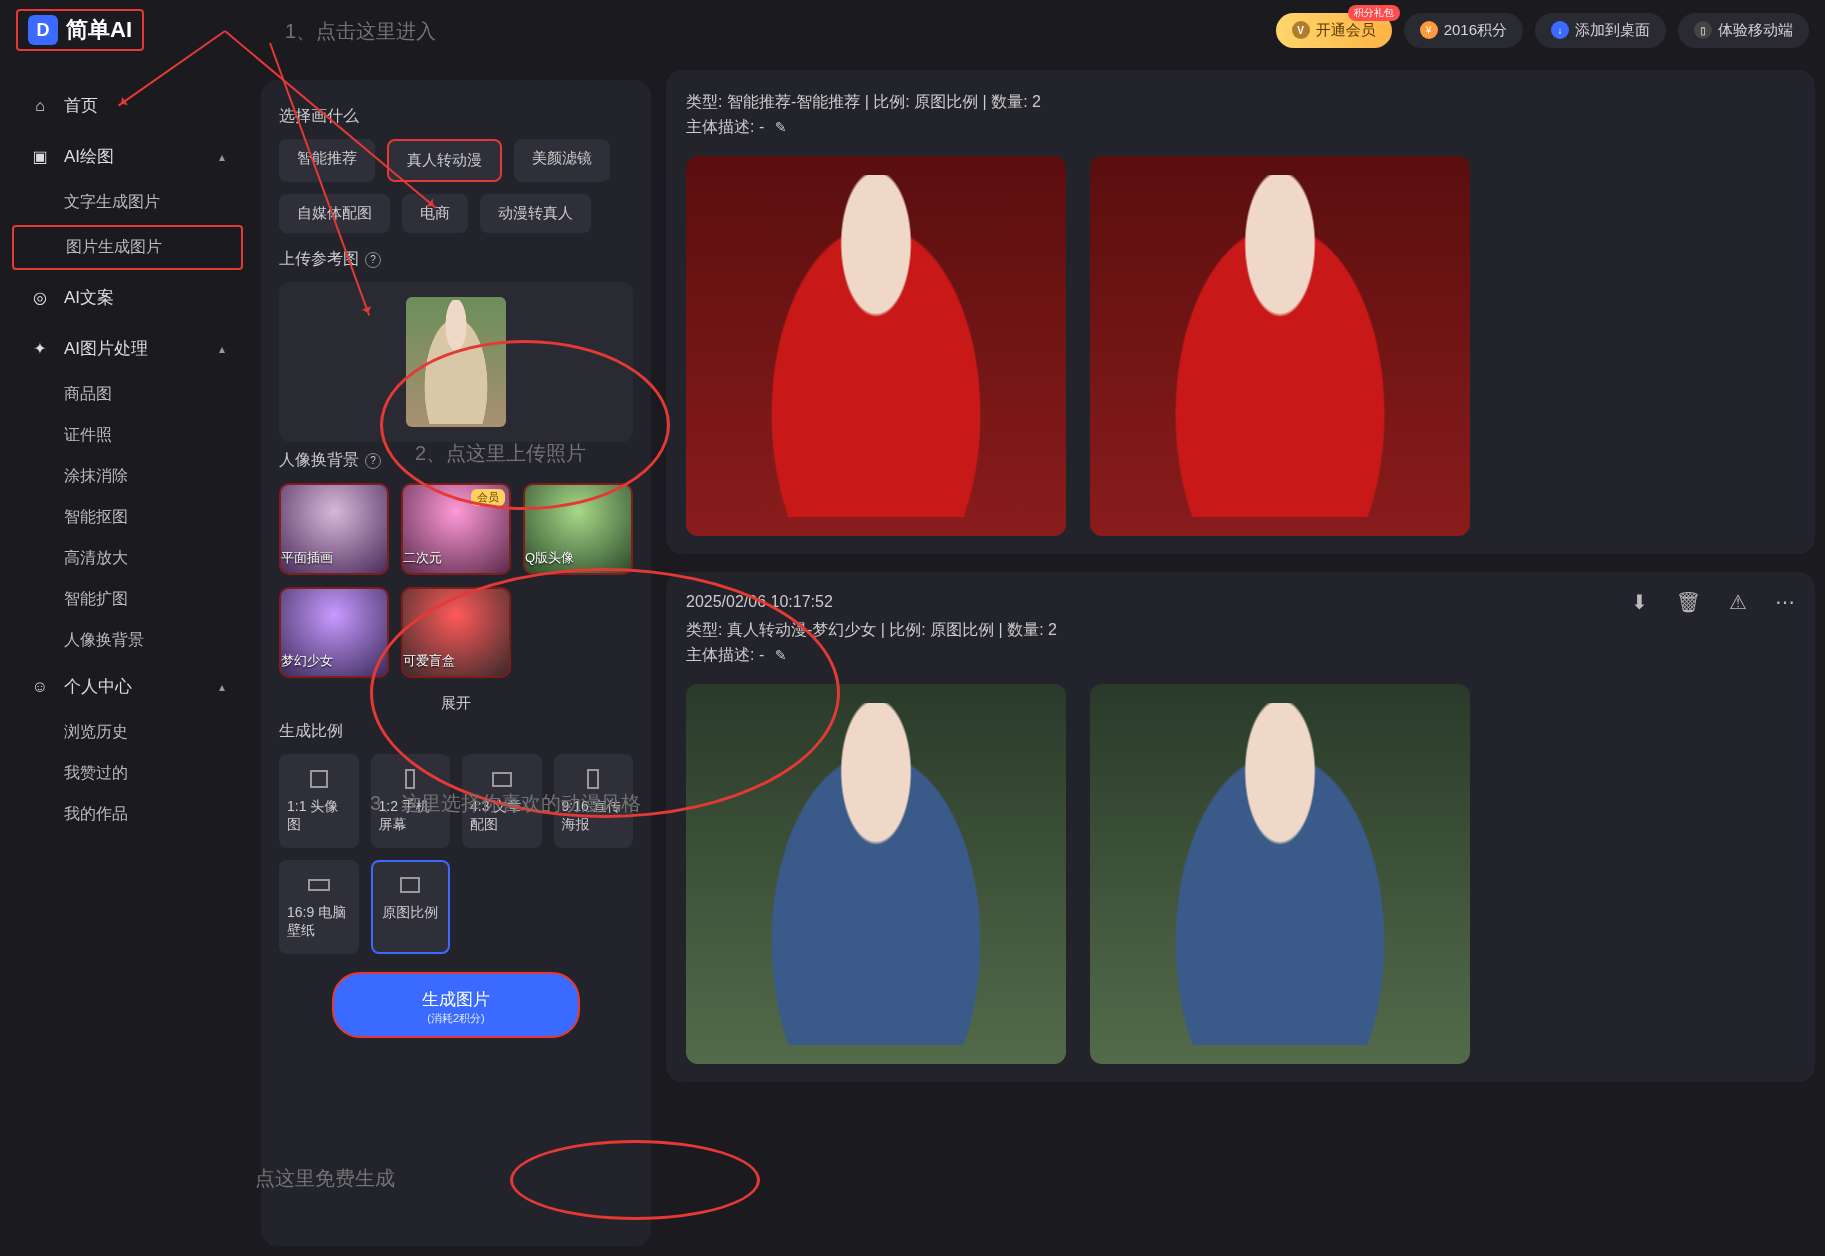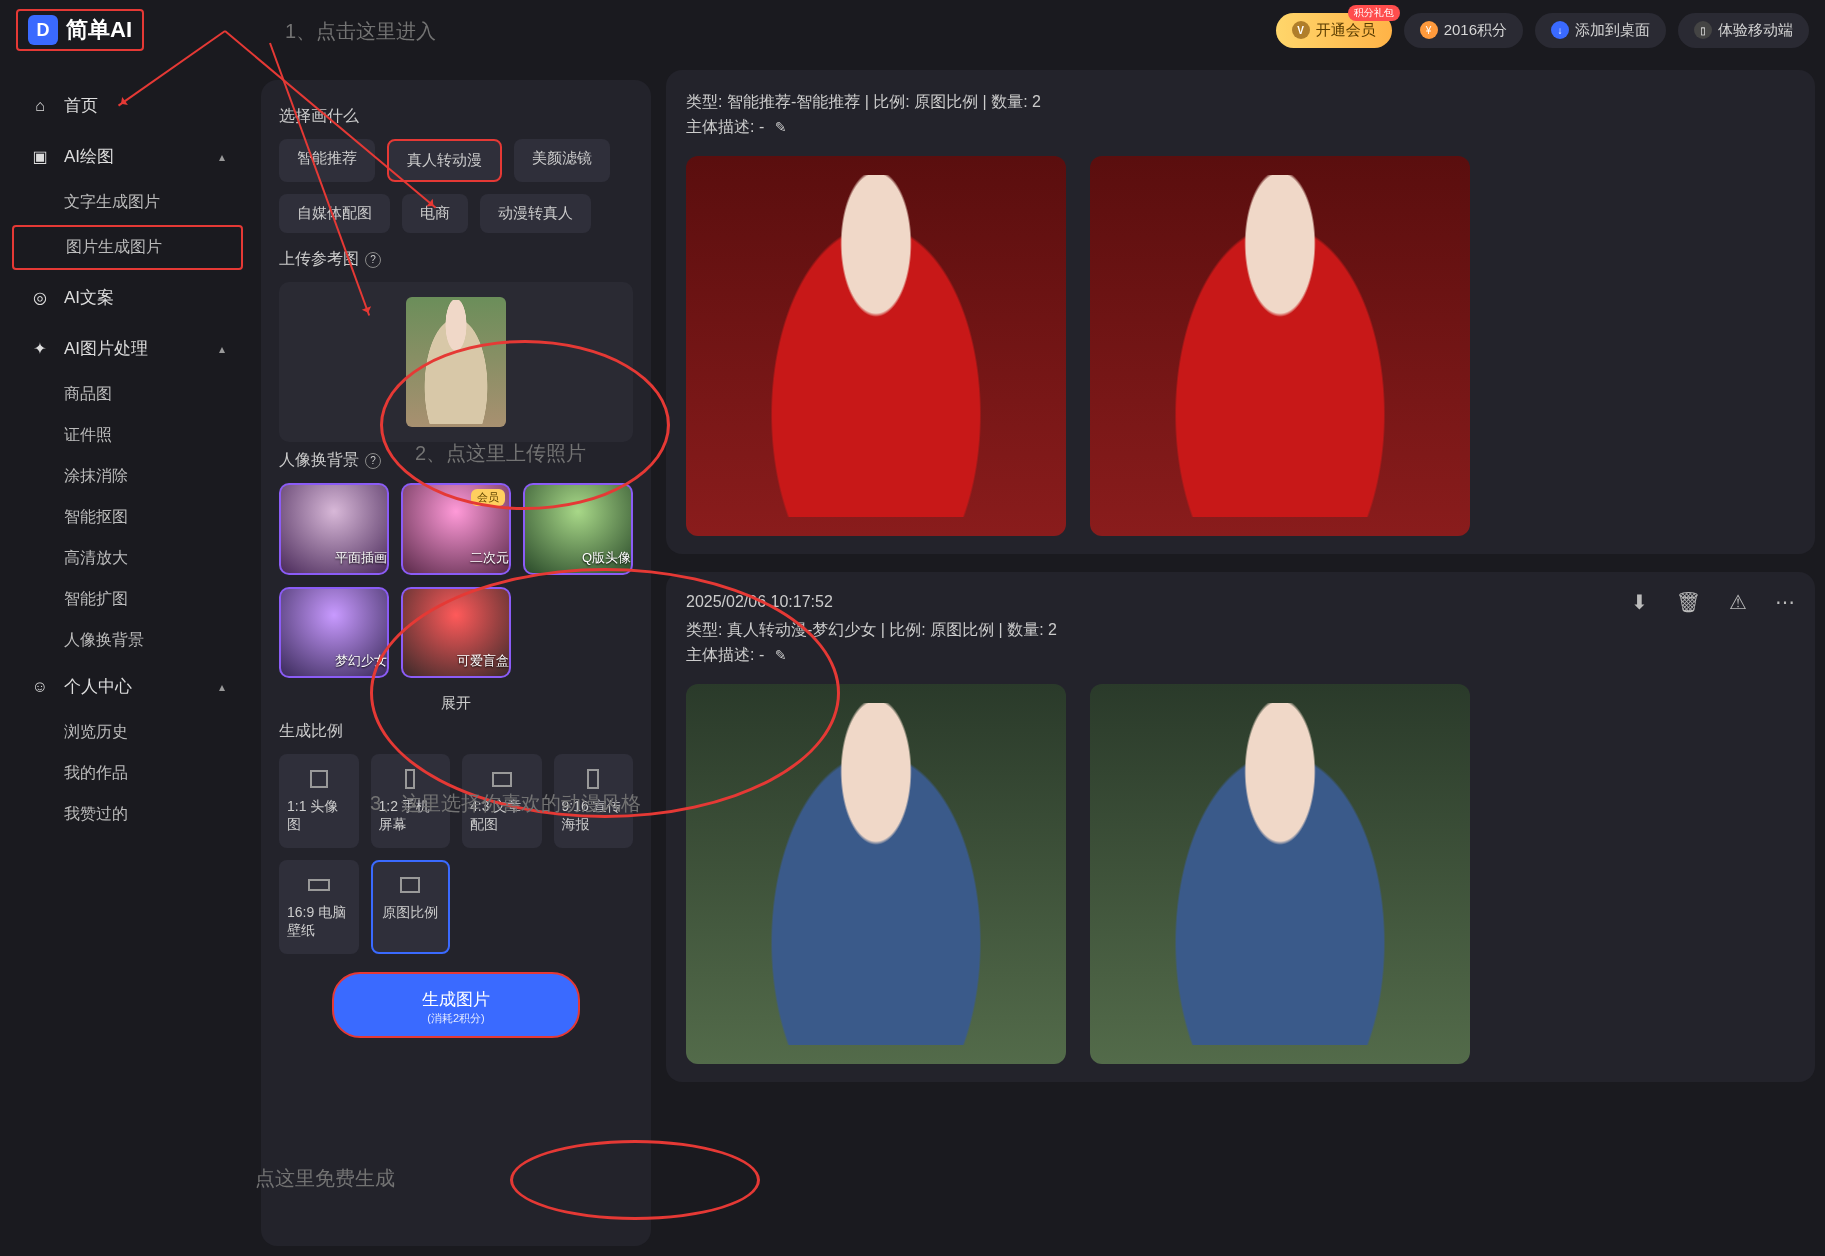--- a/index.html
+++ b/index.html
@@ -117,25 +117,25 @@
 .upload-thumb {
   width:100px; height:130px;
   background: linear-gradient(#6b8e5a,#a89070);
   border-radius:6px;
   display:flex; align-items:center; justify-content:center;
 }
 .style-grid { display:grid; grid-template-columns:repeat(3,1fr); gap:12px; position:relative;}
 .style-card {
   aspect-ratio: 1.2/1;
   border-radius:10px;
-  background:#8b5cf6;
+  background:#7f1d1d;
   position:relative;
   overflow:hidden;
   cursor:pointer;
-  display:flex; align-items:flex-end; justify-content:flex-end;
+  display:flex; align-items:flex-end; justify-content:flex-start;
   border:2px solid transparent;
 }
 .style-card.sel { border-color:#3a6aff; }
 .style-card .sl { font-size:13px; color:#fff; padding:4px 0 6px; font-weight:500; z-index:2; text-shadow:0 1px 2px #000;}
 .style-card::before {
   content:""; position:absolute; inset:0;
   background: radial-gradient(circle at 50% 30%, var(--c1,#555), var(--c2,#222));
 }
 .member-tag { position:absolute; top:4px; right:4px; background:#ffcf5f; color:#614500; font-size:11px; padding:1px 6px; border-radius:6px; z-index:3;}
 .expand { text-align:center; color:#ccc; margin:16px 0 8px; cursor:pointer; font-size:15px;font-family:Liberation Serif, serif;}
@@ -285,24 +285,24 @@
     <div style="display:flex;gap:14px;align-items:center;">
       <span class="nav-icon">☺</span>
       <span>个人中心</span>
     </div>
     <span class="chev">▴</span>
   </div>
   <div class="nav-item sub">
       <span>浏览历史</span>
     </div>
   <div class="nav-item sub">
+      <span>我赞过的</span>
+    </div>
+  <div class="nav-item sub">
       <span>我的作品</span>
-    </div>
-  <div class="nav-item sub">
-      <span>我赞过的</span>
     </div>
 </div>
 
 <div class="mid">
   <div class="sect-label">选择画什么</div>
   <div class="tag-row">
     <div class="tag">智能推荐</div>
     <div class="tag hl">真人转动漫</div>
     <div class="tag">美颜滤镜</div>
     <div class="tag">自媒体配图</div>

